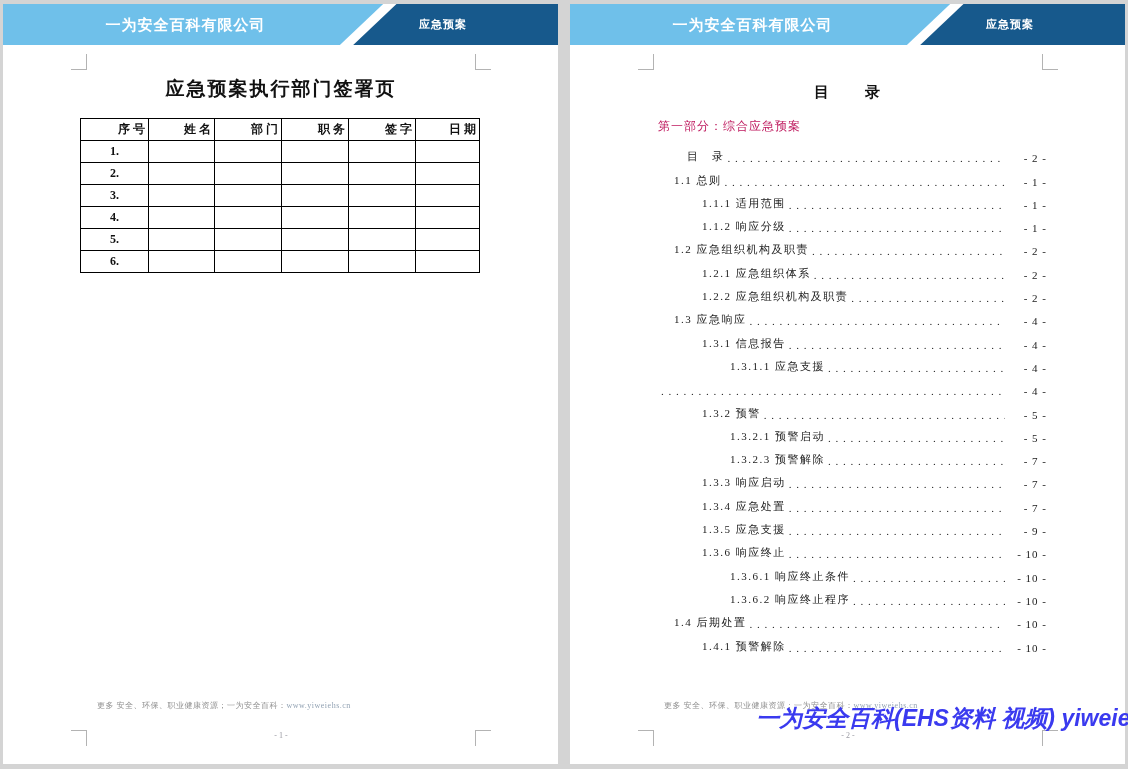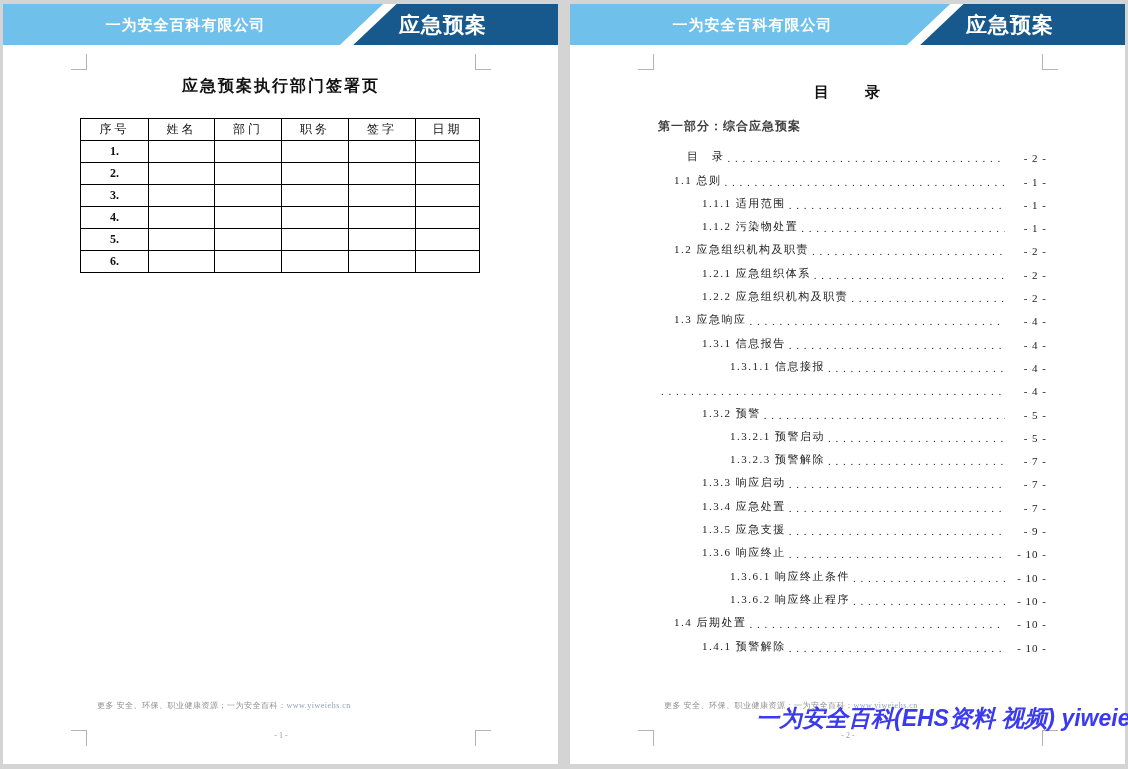--- a/index.html
+++ b/index.html
@@ -14,50 +14,50 @@
   .banner { position:absolute; top:0; left:0; right:0; height:41px; background:#6fc0ea;padding-left:19px; }
   .banner .stripe { position:absolute; inset:0; background:#ffffff;
     clip-path:polygon(68.5% 0, 100% 0, 100% 100%, 60.7% 100%); }
   .banner .dark { position:absolute; inset:0; background:#17598c;
     clip-path:polygon(70.9% 0, 100% 0, 100% 100%, 63.1% 100%); }
   .banner .company { position:absolute; left:0; top:0; width:365px; height:41px; line-height:41px;
     text-align:center; color:#fff; font-family:"Liberation Sans","DejaVu Sans",sans-serif;
     font-weight:bold; font-size:15px; letter-spacing:1px; z-index:2; }
   .banner .doctype { position:absolute; right:37px; top:0; width:156px; height:41px; line-height:41px;
     text-align:center; color:#fff; font-family:"Liberation Sans","DejaVu Sans",sans-serif;
-    font-weight:bold; font-size:21px; letter-spacing:1px; z-index:2; }
+    font-weight:bold; font-size:11px; letter-spacing:1px; z-index:2; }
 
   
   .mark { position:absolute; width:16px; height:16px; }
   .mark.tl { left:68px;  top:50px;  border-right:1px solid #b3b3b3; border-bottom:1px solid #b3b3b3; }
   .mark.tr { left:472px; top:50px;  border-left:1px solid #b3b3b3;  border-bottom:1px solid #b3b3b3; }
   .mark.bl { left:68px;  top:726px; border-right:1px solid #b3b3b3; border-top:1px solid #b3b3b3; }
   .mark.br { left:472px; top:726px; border-left:1px solid #b3b3b3;  border-top:1px solid #b3b3b3; }
 
   
   .p1-title { position:absolute; top:72px; left:84px; width:388px; text-align:center;
-    font-size:16px; font-weight:bold; letter-spacing:2px; color:#111; }
+    font-size:19px; font-weight:bold; letter-spacing:2px; color:#111; }
   .sign-table { position:absolute; top:114px; left:77px; width:399px;
     border-collapse:collapse; table-layout:fixed; }
   .sign-table th, .sign-table td { border:1px solid #000; height:22px; font-size:12px; color:#111; }
-  .sign-table th { font-weight:normal; letter-spacing:3px; text-align:center; }
+  .sign-table th { font-weight:bold; letter-spacing:3px; text-align:right; }
   .sign-table td.c-num { font-weight:bold; text-align:center; }
 
   
   .footer-note { position:absolute; top:696px; left:94px; font-size:8px; color:#8f8f8f;
     letter-spacing:0.5px; white-space:nowrap; }
   .footer-note .url { color:#93a3b4; }
   .page-num { position:absolute; top:727px; left:84px; width:388px; text-align:center;
     font-size:8px; color:#9a9aa2; }
 
   
   .p2-title { position:absolute; top:79px; left:84px; width:388px; text-align:center;
     font-size:15px; font-weight:bold; letter-spacing:2px; color:#111; }
-  .p2-section { position:absolute; top:114px; left:88px; font-size:12px; font-weight:bold;
-    letter-spacing:1px; color:#404040; }
+  .p2-section { position:absolute; top:114px; left:88px; font-size:12px; font-weight:normal;
+    letter-spacing:1px; color:#be185d; }
   .toc { position:absolute; top:140px; left:88px; width:389px; }
   .toc-row { display:flex; align-items:flex-end; height:23.3px; font-size:11px; color:#222; }
   .toc-label { white-space:nowrap; letter-spacing:1.5px; padding-bottom:3px; }
   .toc-row.lv0 .toc-label { padding-left:29px; }
   .toc-row.lv1 .toc-label { padding-left:16px;margin-top:12px; }
   .toc-row.lv2 .toc-label { padding-left:44px; }
   .toc-row.lv3 .toc-label { padding-left:72px; }
   .toc-leader { flex:1; overflow:hidden; white-space:nowrap; padding:0 3px 3px 3px; }
   .toc-leader::after { content:". . . . . . . . . . . . . . . . . . . . . . . . . . . . . . . . . . . . . . . . . . . . . . . . . . . . . . . . . . . . . . . . . . . . . . . . . . . . . . . . "; letter-spacing:1px; color:#222; }
   .toc-page { white-space:nowrap; min-width:42px; text-align:right; padding-bottom:3px;
@@ -197,21 +197,21 @@
         <span class="toc-page">- 1 -</span>
       </div>
 
       <div class="toc-row lv2">
         <span class="toc-label">1.1.1 适用范围</span>
         <span class="toc-leader"></span>
         <span class="toc-page">- 1 -</span>
       </div>
 
       <div class="toc-row lv2">
-        <span class="toc-label">1.1.2 污染物处置</span>
+        <span class="toc-label">1.1.2 响应分级</span>
         <span class="toc-leader"></span>
         <span class="toc-page">- 1 -</span>
       </div>
 
       <div class="toc-row lv1">
         <span class="toc-label">1.2 应急组织机构及职责</span>
         <span class="toc-leader"></span>
         <span class="toc-page">- 2 -</span>
       </div>
 
@@ -233,21 +233,21 @@
         <span class="toc-page">- 4 -</span>
       </div>
 
       <div class="toc-row lv2">
         <span class="toc-label">1.3.1 信息报告</span>
         <span class="toc-leader"></span>
         <span class="toc-page">- 4 -</span>
       </div>
 
       <div class="toc-row lv3">
-        <span class="toc-label">1.3.1.1 信息接报</span>
+        <span class="toc-label">1.3.1.1 应急支援</span>
         <span class="toc-leader"></span>
         <span class="toc-page">- 4 -</span>
       </div>
 
       <div class="toc-row lv3">
         <span class="toc-leader"></span>
         <span class="toc-page">- 4 -</span>
       </div>
 
       <div class="toc-row lv2">

